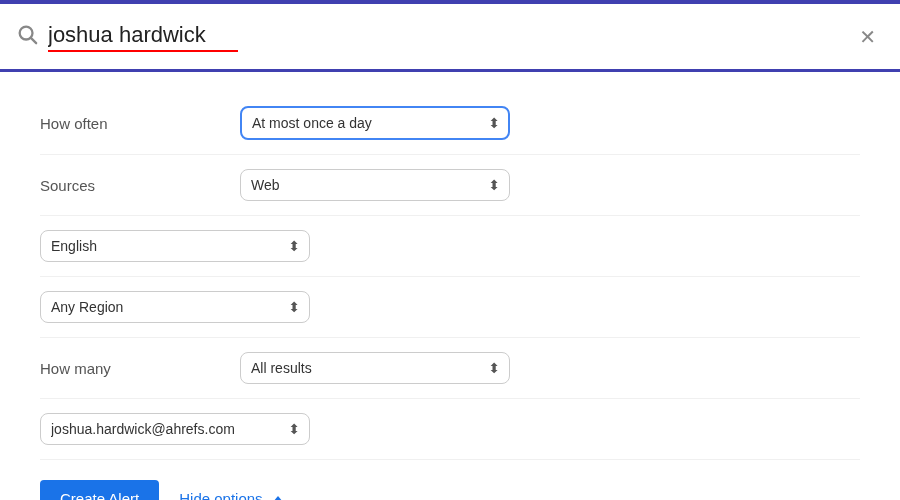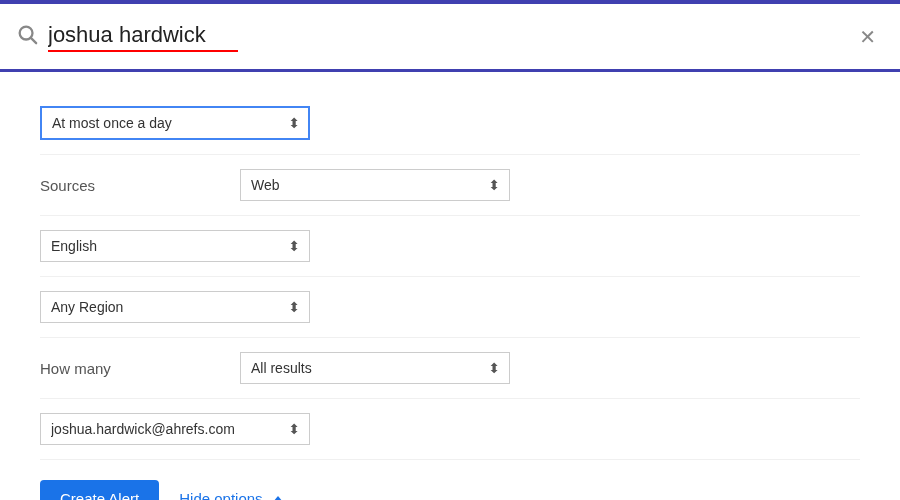--- a/index.html
+++ b/index.html
@@ -83,21 +83,21 @@
 
     .form-select-wrap {
       position: relative;
       width: 270px;
     }
 
     .form-select-wrap select {
       width: 100%;
       padding: 7px 30px 7px 10px;
       border: 1px solid #ccc;
-      border-radius: 0;
+      border-radius: 8px;
       font-size: 14px;
       color: #333;
       background: #fff;
       appearance: none;
       -webkit-appearance: none;
       cursor: pointer;
       outline: none;
     }
 
     .form-select-wrap.highlighted select {
@@ -168,20 +168,21 @@
   <div class="search-input-wrap">
     <input type="text" class="search-input" value="joshua hardwick" style="">
     <div class="search-underline"></div>
   </div>
   <button class="close-btn">✕</button>
 </div>
 
 <div class="main-content">
 
   <div class="form-row">
+    <div class="form-label">How often</div>
     <div class="form-select-wrap highlighted">
       <select>
         <option>As-it-happens</option>
         <option selected="">At most once a day</option>
         <option>At most once a week</option>
       </select>
       <span class="select-arrow">⬍</span>
     </div>
   </div>
 

